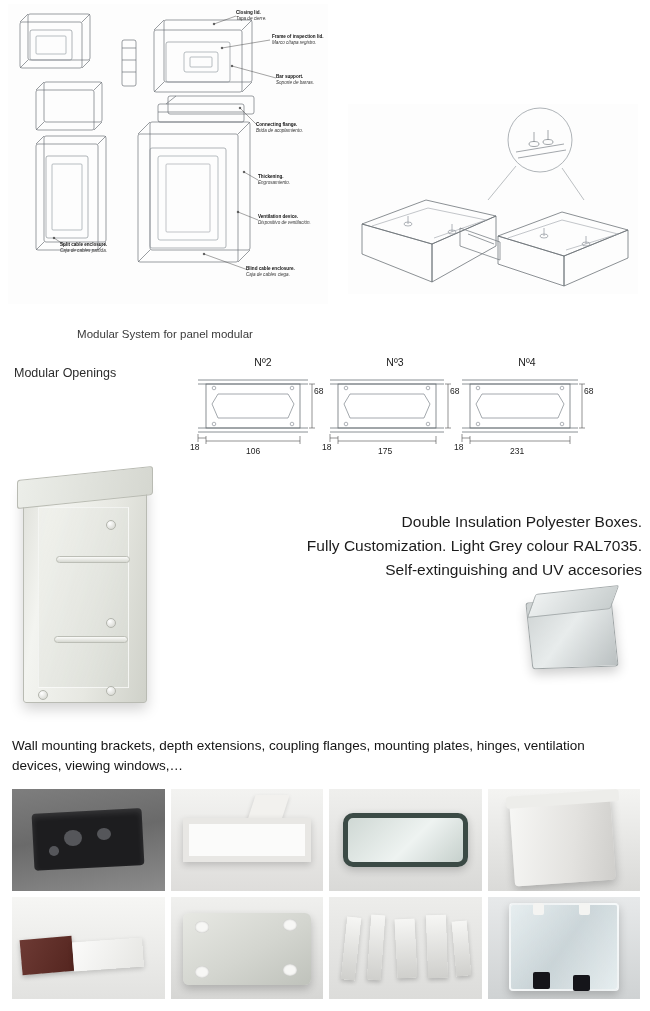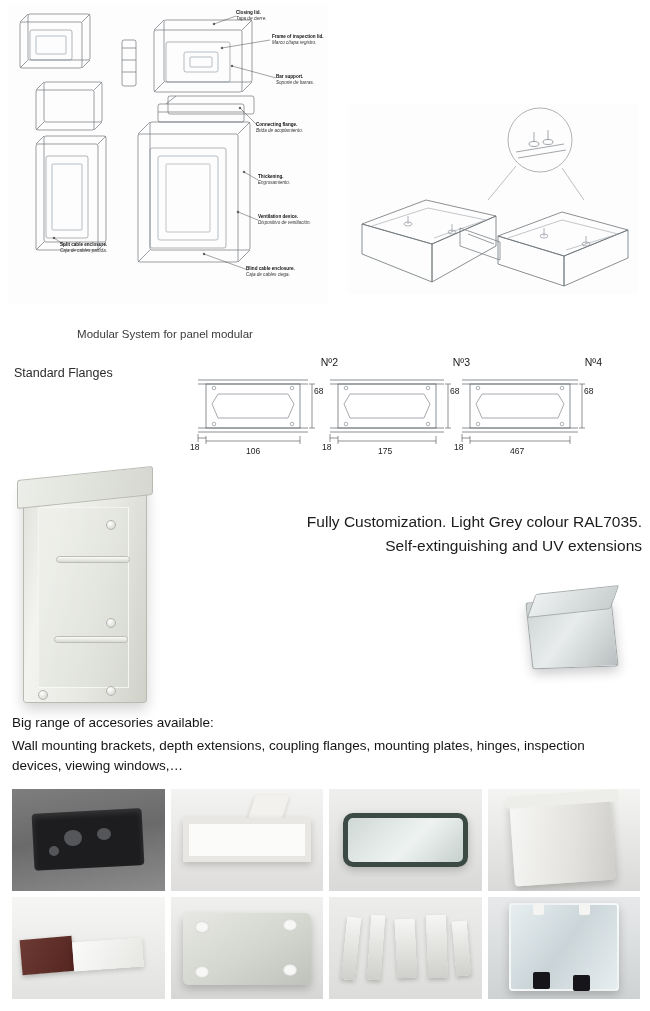--- a/index.html
+++ b/index.html
@@ -70,21 +70,21 @@
     top: 4px;
     width: 150px;
     height: 100px;
   }
   .op1 { left: 188px; }
   .op2 { left: 320px; text-decoration: underline; }
   .op3 { left: 452px; }
   .op-label {
     position: absolute;
     top: 0; left: 0; right: 0;
-    text-align: right;
+    text-align: center;
     font-size: 10.5px;
     color: #1a1a1a;
   }
   .dim {
     position: absolute;
     font-size: 8.5px;
     color: #222;
   }
 
   
@@ -494,21 +494,21 @@
           <polygon points="112,124 152,138 152,156 112,142"></polygon>
           <line x1="120" y1="130" x2="146" y2="140"></line>
         </g>
       </g>
     </svg>
   </div>
 
 </div>
 
 <div class="band-openings">
-  <div class="openings-title">Standard Flanges</div>
+  <div class="openings-title">Modular Openings</div>
 
   <div class="opening op1">
     <div class="op-label">Nº2</div>
     <svg width="150" height="86" viewBox="0 0 150 86" style="position:absolute;left:0;top:14px;">
       <g fill="none" stroke="#6d7378" stroke-width="0.8">
         <rect x="18" y="14" width="94" height="44"></rect>
         <line x1="10" y1="14" x2="120" y2="14"></line>
         <line x1="10" y1="10" x2="120" y2="10"></line>
         <line x1="10" y1="58" x2="120" y2="58"></line>
         <line x1="10" y1="62" x2="120" y2="62"></line>
@@ -585,21 +585,21 @@
         <line x1="127" y1="14" x2="133" y2="14"></line>
         <line x1="127" y1="58" x2="133" y2="58"></line>
         <line x1="18" y1="66" x2="18" y2="74"></line>
         <line x1="118" y1="66" x2="118" y2="74"></line>
         <line x1="18" y1="71" x2="118" y2="71"></line>
         <line x1="10" y1="64" x2="10" y2="72"></line>
         <line x1="10" y1="68" x2="18" y2="68"></line>
       </g>
     </svg>
     <div class="dim" style="left:132px; top:30px;">68</div>
-    <div class="dim" style="left:58px; top:90px;">467</div>
+    <div class="dim" style="left:58px; top:90px;">231</div>
     <div class="dim" style="left:2px; top:86px;">18</div>
   </div>
 </div>
 
 <div class="band-mid">
 
   <div class="big-box">
     <div class="bb-wrap">
       <div class="bb-body"></div>
       <div class="bb-lid"></div>
@@ -607,34 +607,34 @@
       <div class="bb-rod" style="left:42px; top:88px; width:74px;"></div>
       <div class="bb-rod" style="left:40px; top:168px; width:74px;"></div>
       <div class="bb-screw" style="left:92px; top:52px;"></div>
       <div class="bb-screw" style="left:92px; top:150px;"></div>
       <div class="bb-screw" style="left:92px; top:218px;"></div>
       <div class="bb-screw" style="left:24px; top:222px;"></div>
     </div>
   </div>
 
   <div class="mid-text">
+    <div>Double Insulation Polyester Boxes.</div>
     <div>Fully Customization. Light Grey colour RAL7035.</div>
-    <div>Self-extinguishing and UV extensions</div>
+    <div>Self-extinguishing and UV accesories</div>
   </div>
 
 
   <div class="small-box">
     <div class="sb-body"></div>
     <div class="sb-top"></div>
   </div>
 </div>
 
 <div class="band-acc-text">
-  <div class="acc-head">Big range of accesories available:</div>
-  <div class="acc-body">Wall mounting brackets, depth extensions, coupling flanges, mounting plates, hinges, inspection devices, viewing windows,…</div>
+  <div class="acc-body">Wall mounting brackets, depth extensions, coupling flanges, mounting plates, hinges, ventilation devices, viewing windows,…</div>
 </div>
 
 <div class="photo-grid">
 
   <div class="photo p-bracket">
     <div class="blk"></div>
     <div class="h1"></div>
     <div class="h2"></div>
     <div class="h3"></div>
   </div>

